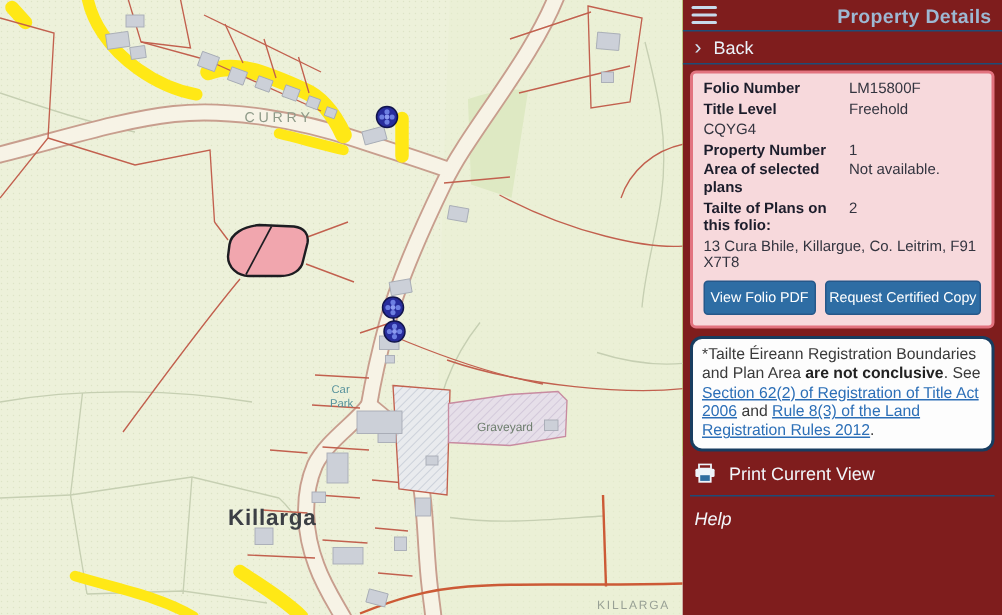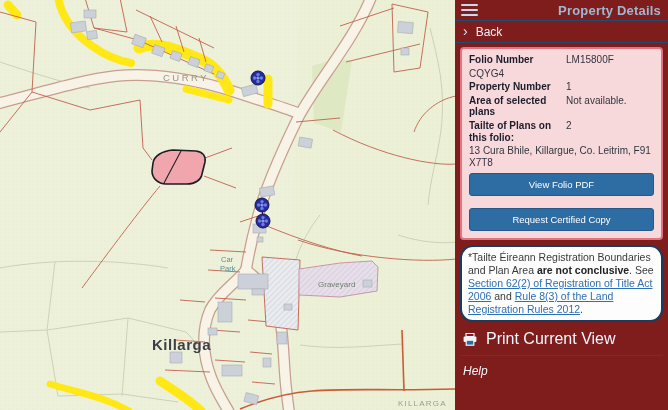--- a/index.html
+++ b/index.html
@@ -17,30 +17,30 @@
   .burger span { display:block; height:2.4px; background:#c7daec; border-radius:1px; }
   .p-title { margin-left:auto; color:#9db8d2; font-size:13px; font-weight:bold; letter-spacing:.2px; }
   .p-back { height:22px; border-bottom:1px solid #1d4c77; display:flex; align-items:center; padding:0 8px; gap:8px; font-size:12px; color:#eaf2f9; cursor:pointer; flex:0 0 auto; }
   .p-back .chev { color:#cfe0ee; font-size:14px; line-height:1; margin-top:-2px; }
   .p-body { padding:4px 5px 0 5px; flex:1 1 auto; display:flex; flex-direction:column; }
 
   .folio-card { background:#f7d9dc; border:2px solid #e2737f; border-radius:4px; padding:5px 7px 7px 7px; color:#22232e; font-size:10px; line-height:1.16; }
   .f-row { display:flex; margin-bottom:2px; }
   .f-label { width:97px; flex:0 0 auto; font-weight:bold; padding-right:4px; color:#1c1d2b; }
   .f-value { flex:1 1 auto; color:#33343f; }
-  .f-buttons { display:flex; gap:12px; margin-top:5px;flex-direction:column; }
+  .f-buttons { display:flex; gap:6px; margin-top:5px; }
   .f-btn { background:#2e6da4; border:1px solid #26588a; border-radius:3px; color:#fff; font-size:9.5px; padding:5px 2px; text-align:center; cursor:pointer; white-space:nowrap; font-family:"Liberation Sans", sans-serif; }
   .f-btn.left { flex:0.9; }
   .f-btn.right { flex:1.2; }
 
-  .disclaimer { background:#fdfdfd; border:2px solid #183d60; border-radius:13px; margin-top:5px; padding:4px 6px 5px 6px; font-size:10.5px; line-height:1.22; color:#3a3a3a; }
+  .disclaimer { background:#fdfdfd; border:2px solid #183d60; border-radius:8px; margin-top:5px; padding:4px 6px 5px 6px; font-size:10.5px; line-height:1.22; color:#3a3a3a; }
   .disclaimer b { color:#222; }
   .disclaimer a { color:#2c6fb7; text-decoration:underline; cursor:pointer; }
 
-  .print-row { display:flex; align-items:center; gap:9px; padding:8px 3px 7px 3px; font-size:16px; color:#f2f7fb; border-bottom:1px solid #1d4c77; cursor:pointer; }
+  .print-row { display:flex; align-items:center; gap:9px; padding:8px 3px 7px 3px; font-size:12px; color:#f2f7fb; border-bottom:1px solid #1d4c77; cursor:pointer; }
   .help-row { padding:8px 3px; font-size:12px; color:#f2f7fb; cursor:pointer;font-style:italic; }
 
   .map-label { font-family:"Liberation Sans", sans-serif; }
 </style>
 </head>
 <body>
 
 <div class="app">
 
   <div class="map-wrap">
@@ -229,20 +229,24 @@
     </div>
 
     <div class="p-body">
 
       <div class="folio-card">
         <div class="f-row">
           <div class="f-label">Folio Number</div>
           <div class="f-value">LM15800F</div>
         </div>
         <div class="f-row">
+          <div class="f-label">Title Level</div>
+          <div class="f-value">Freehold</div>
+        </div>
+        <div class="f-row">
           <div class="f-value">CQYG4</div>
         </div>
         <div class="f-row">
           <div class="f-label">Property Number</div>
           <div class="f-value">1</div>
         </div>
         <div class="f-row">
           <div class="f-label">Area of selected plans</div>
           <div class="f-value">Not available.</div>
         </div>

